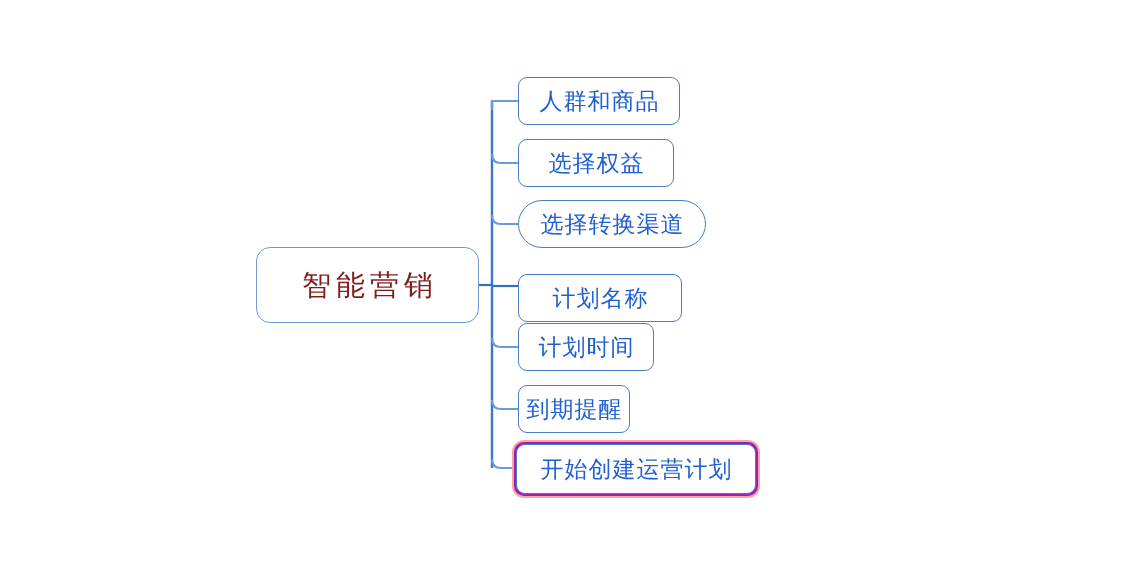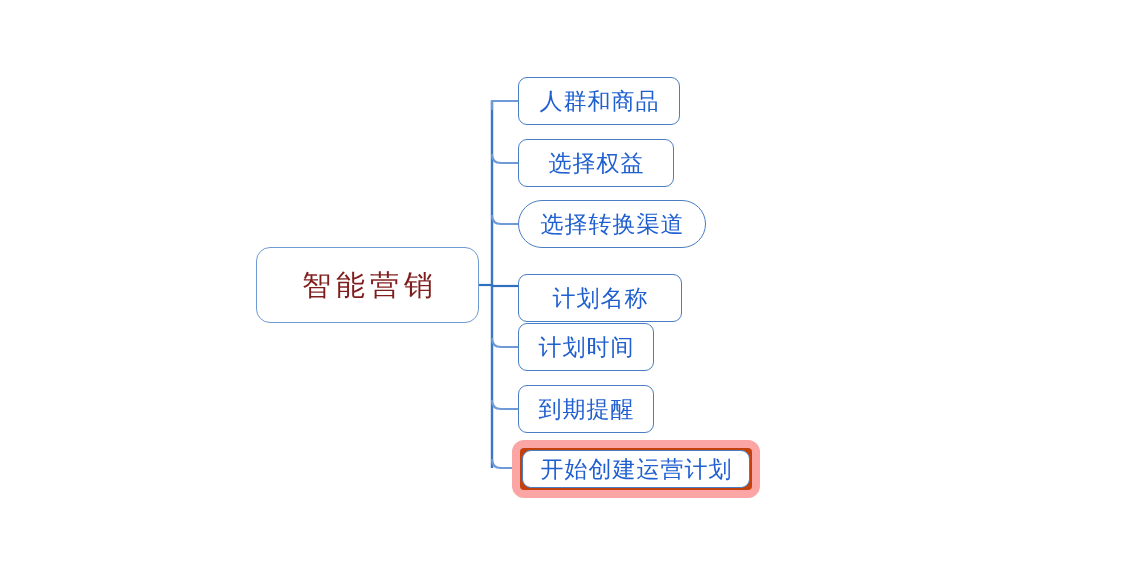--- a/index.html
+++ b/index.html
@@ -64,32 +64,32 @@
   .child .node-label {
     font-size: 23px;
     letter-spacing: 1px;
     text-indent: 1px;
   }
   #child-0 { left: 518px; top: 77px;  width: 162px; }
   #child-1 { left: 518px; top: 139px; width: 156px; }
   #child-2 { left: 518px; top: 200px; width: 188px; border-radius: 24px; }
   #child-3 { left: 518px; top: 274px; width: 164px; }
   #child-4 { left: 518px; top: 323px; width: 136px; }
-  #child-5 { left: 518px; top: 385px; width: 136px; }
+  #child-5 { left: 518px; top: 385px; width: 112px; }
 
   #child-6-wrap {
     position: absolute;
     left: 512px;
     top: 440px;
     width: 248px;
     height: 58px;
     box-sizing: border-box;
-    border: 8px solid #fca5a5;
+    border: 2px solid #fca5a5;
     border-radius: 12px;
-    background: #c2410c;
+    background: #a21caf;
     padding: 2px;
   }
   #child-6 {
     position: relative;
     left: 0;
     top: 0;
     width: 100%;
     height: 100%;
     border-radius: 9px;
   }

